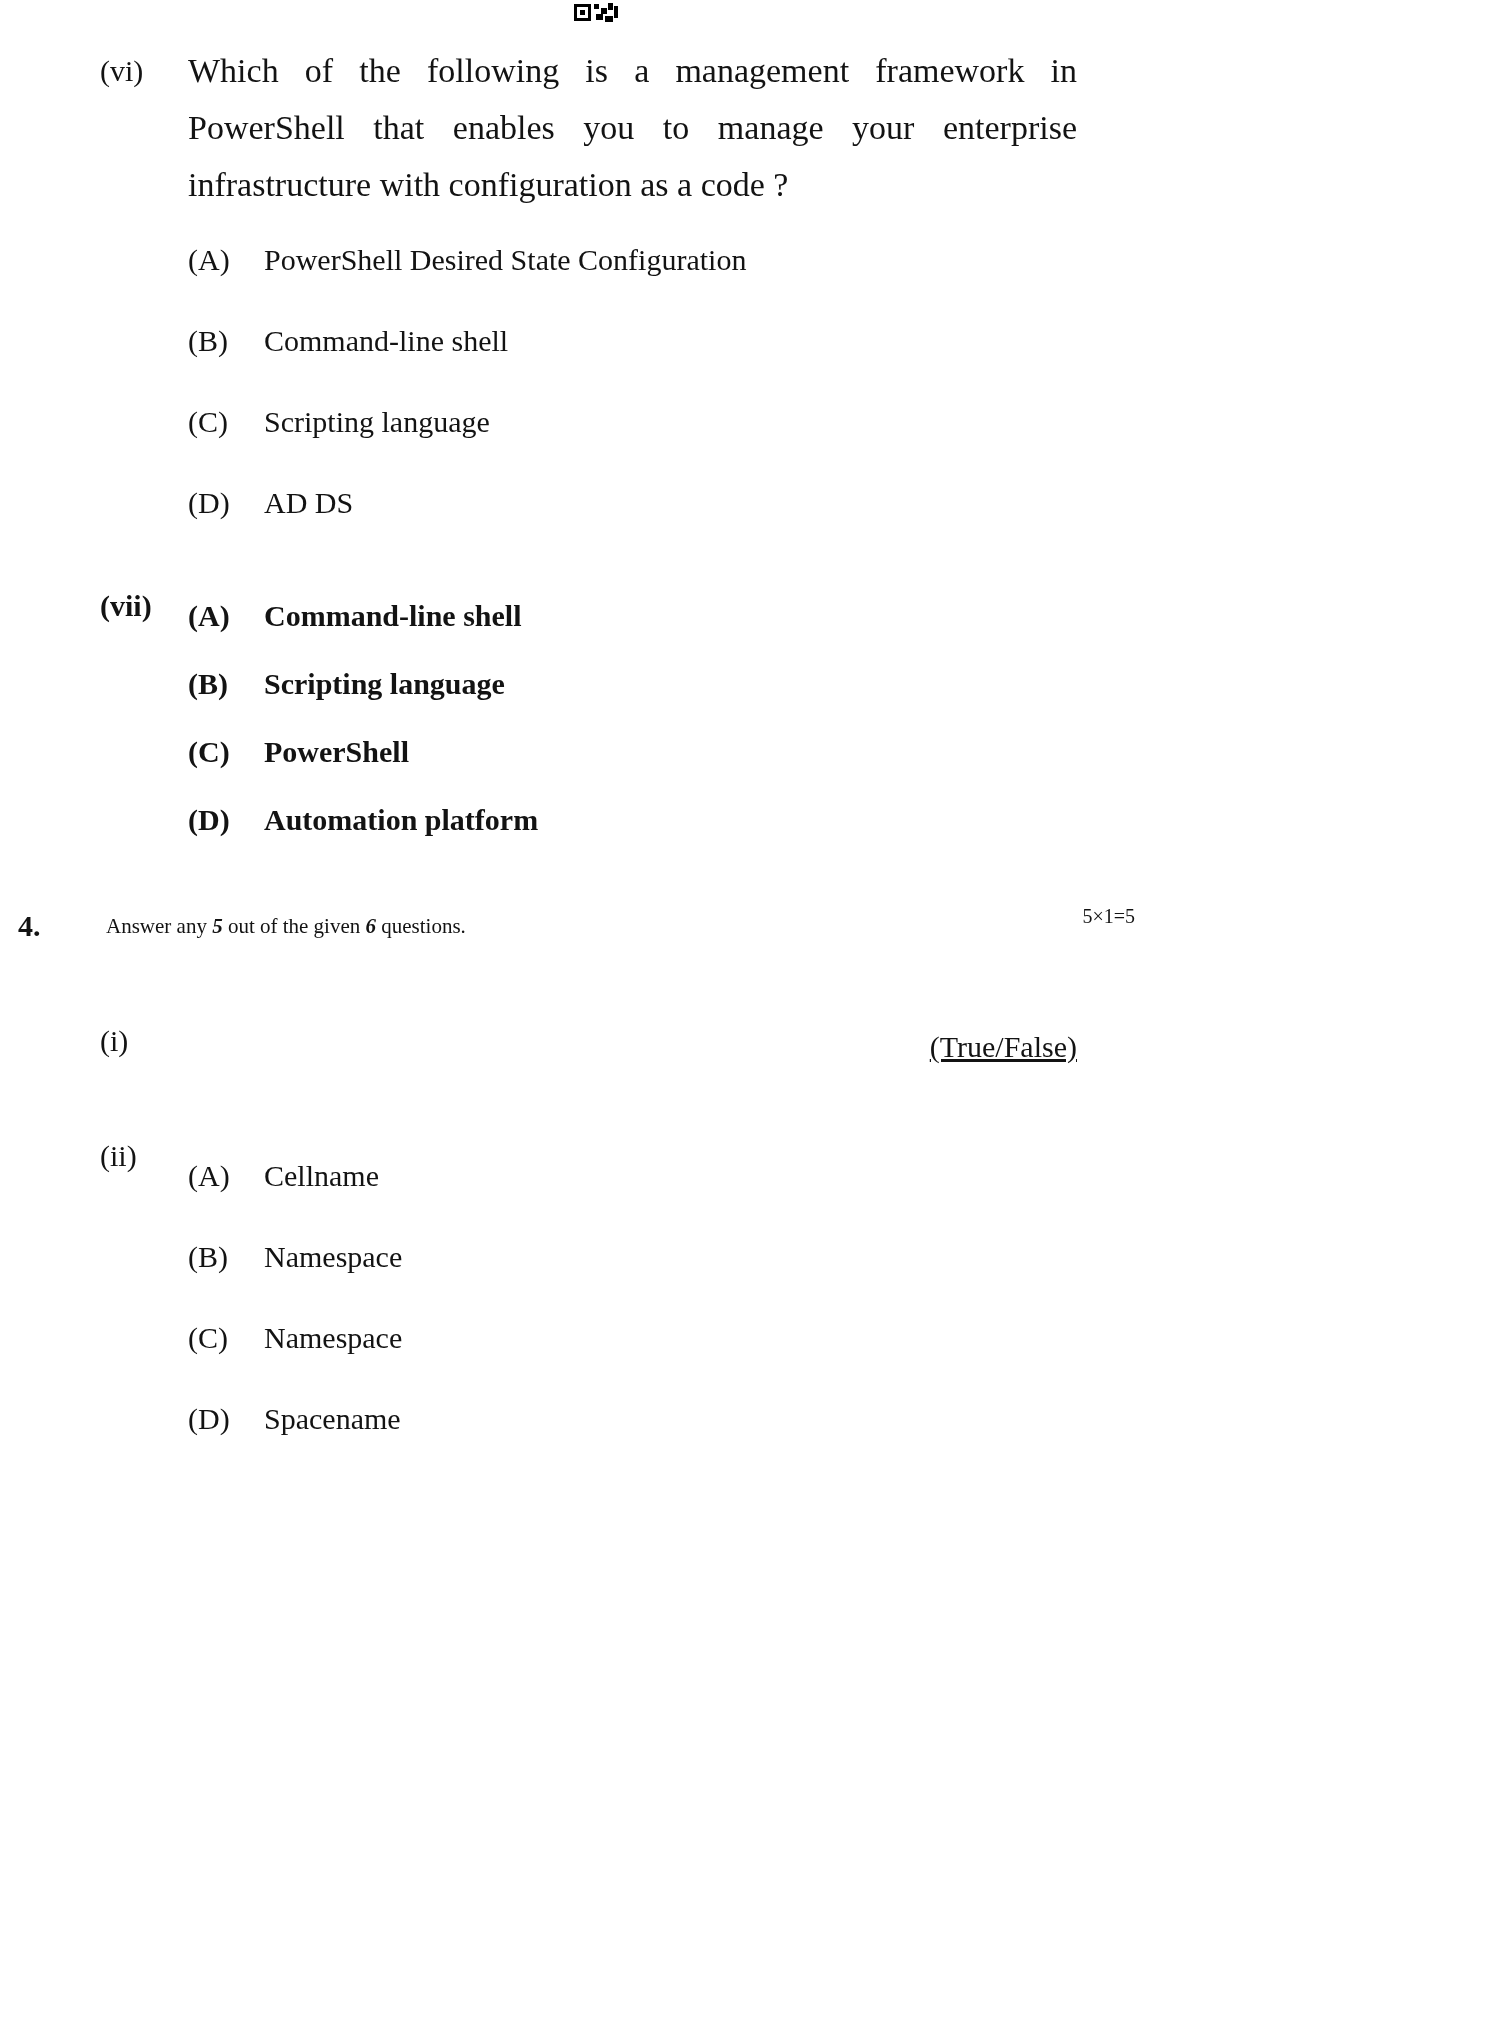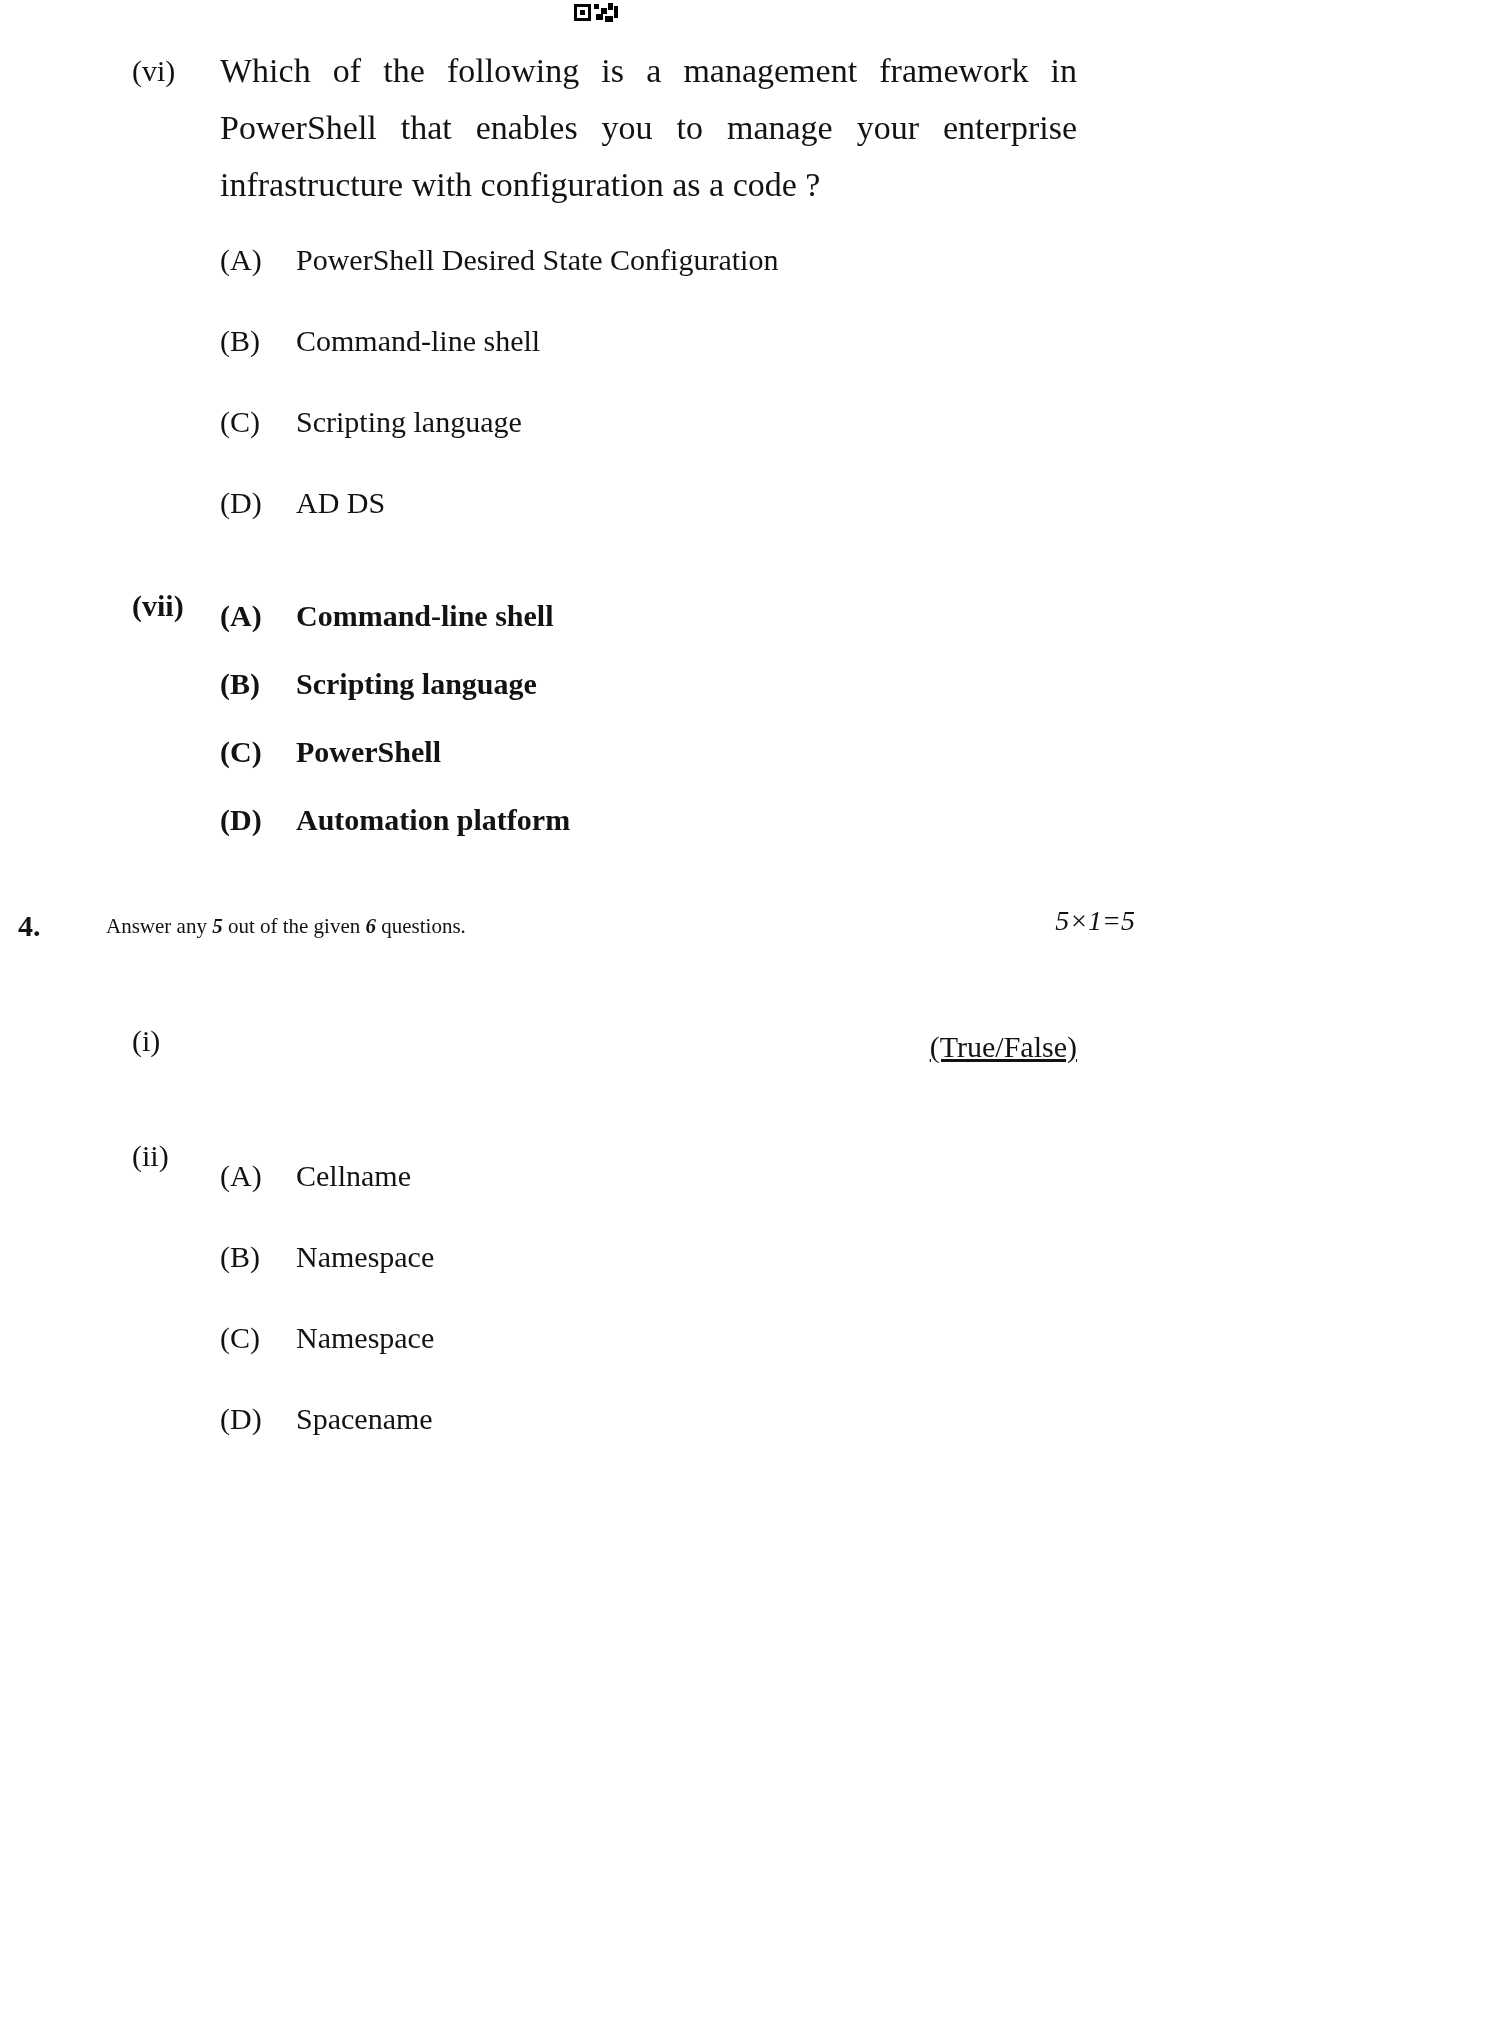--- a/index.html
+++ b/index.html
@@ -5,39 +5,39 @@
   * { margin: 0; padding: 0; box-sizing: border-box; }
   html, body { background: #ffffff; }
   body {
     width: 1505px; height: 2034px; position: relative;
     font-family: "Liberation Serif", serif; color: #131313;
     overflow: hidden;
   }
   .qr-icon { position: absolute; left: 574px; top: 2px; }
   .content { position: absolute; left: 100px; top: 42px; width: 977px; }
 
-  .subq { display: grid; grid-template-columns: 88px 1fr; align-items: start; margin-left: 32px; }
+  .subq { display: grid; grid-template-columns: 88px 1fr; align-items: start; }
   .subq-num { font-size: 30px; line-height: 57px; }
   .qtext { font-size: 34px; line-height: 57px; text-align: justify; }
 
   .options { margin-top: 26px; }
   .opt { display: grid; grid-template-columns: 76px 1fr; font-size: 30px; line-height: 41px; }
   .options.wide .opt { margin-bottom: 40px; }
   .options.tight .opt { margin-bottom: 27px; }
   .options .opt:last-child { margin-bottom: 0; }
 
   .q-vi  { margin-bottom: 54px; }
   .q-vii { margin-bottom: 64px; font-weight: bold; }
   .q-vii .options { margin-top: 18px; }
 
   .mainq { position: relative; padding-left: 6px; margin-bottom: 64px; }
   .mainq-num { position: absolute; left: -82px; top: 0; font-weight: bold; font-size: 30px; line-height: 44px; }
   .instr { font-size: 21px; line-height: 44px; }
   .bi { font-weight: bold; font-style: italic; }
-  .marks { position: absolute; right: -58px; top: 1px; font-size: 28px; font-style: italic; }
+  .marks { position: absolute; right: -58px; top: 1px; font-size: 20px; }
 
   .s4q1 { margin-bottom: 58px; }
   .tf { text-align: right; font-size: 30px; line-height: 41px; margin-top: 14px; text-decoration: underline; }
   .s4q2 .options { margin-top: 28px; }
 </style>
 </head>
 <body>
 
 <svg class="qr-icon" width="46" height="24" viewBox="0 0 46 24" aria-hidden="true">
   <rect x="1.5" y="3.5" width="14" height="14" fill="none" stroke="#000" stroke-width="3"></rect>

